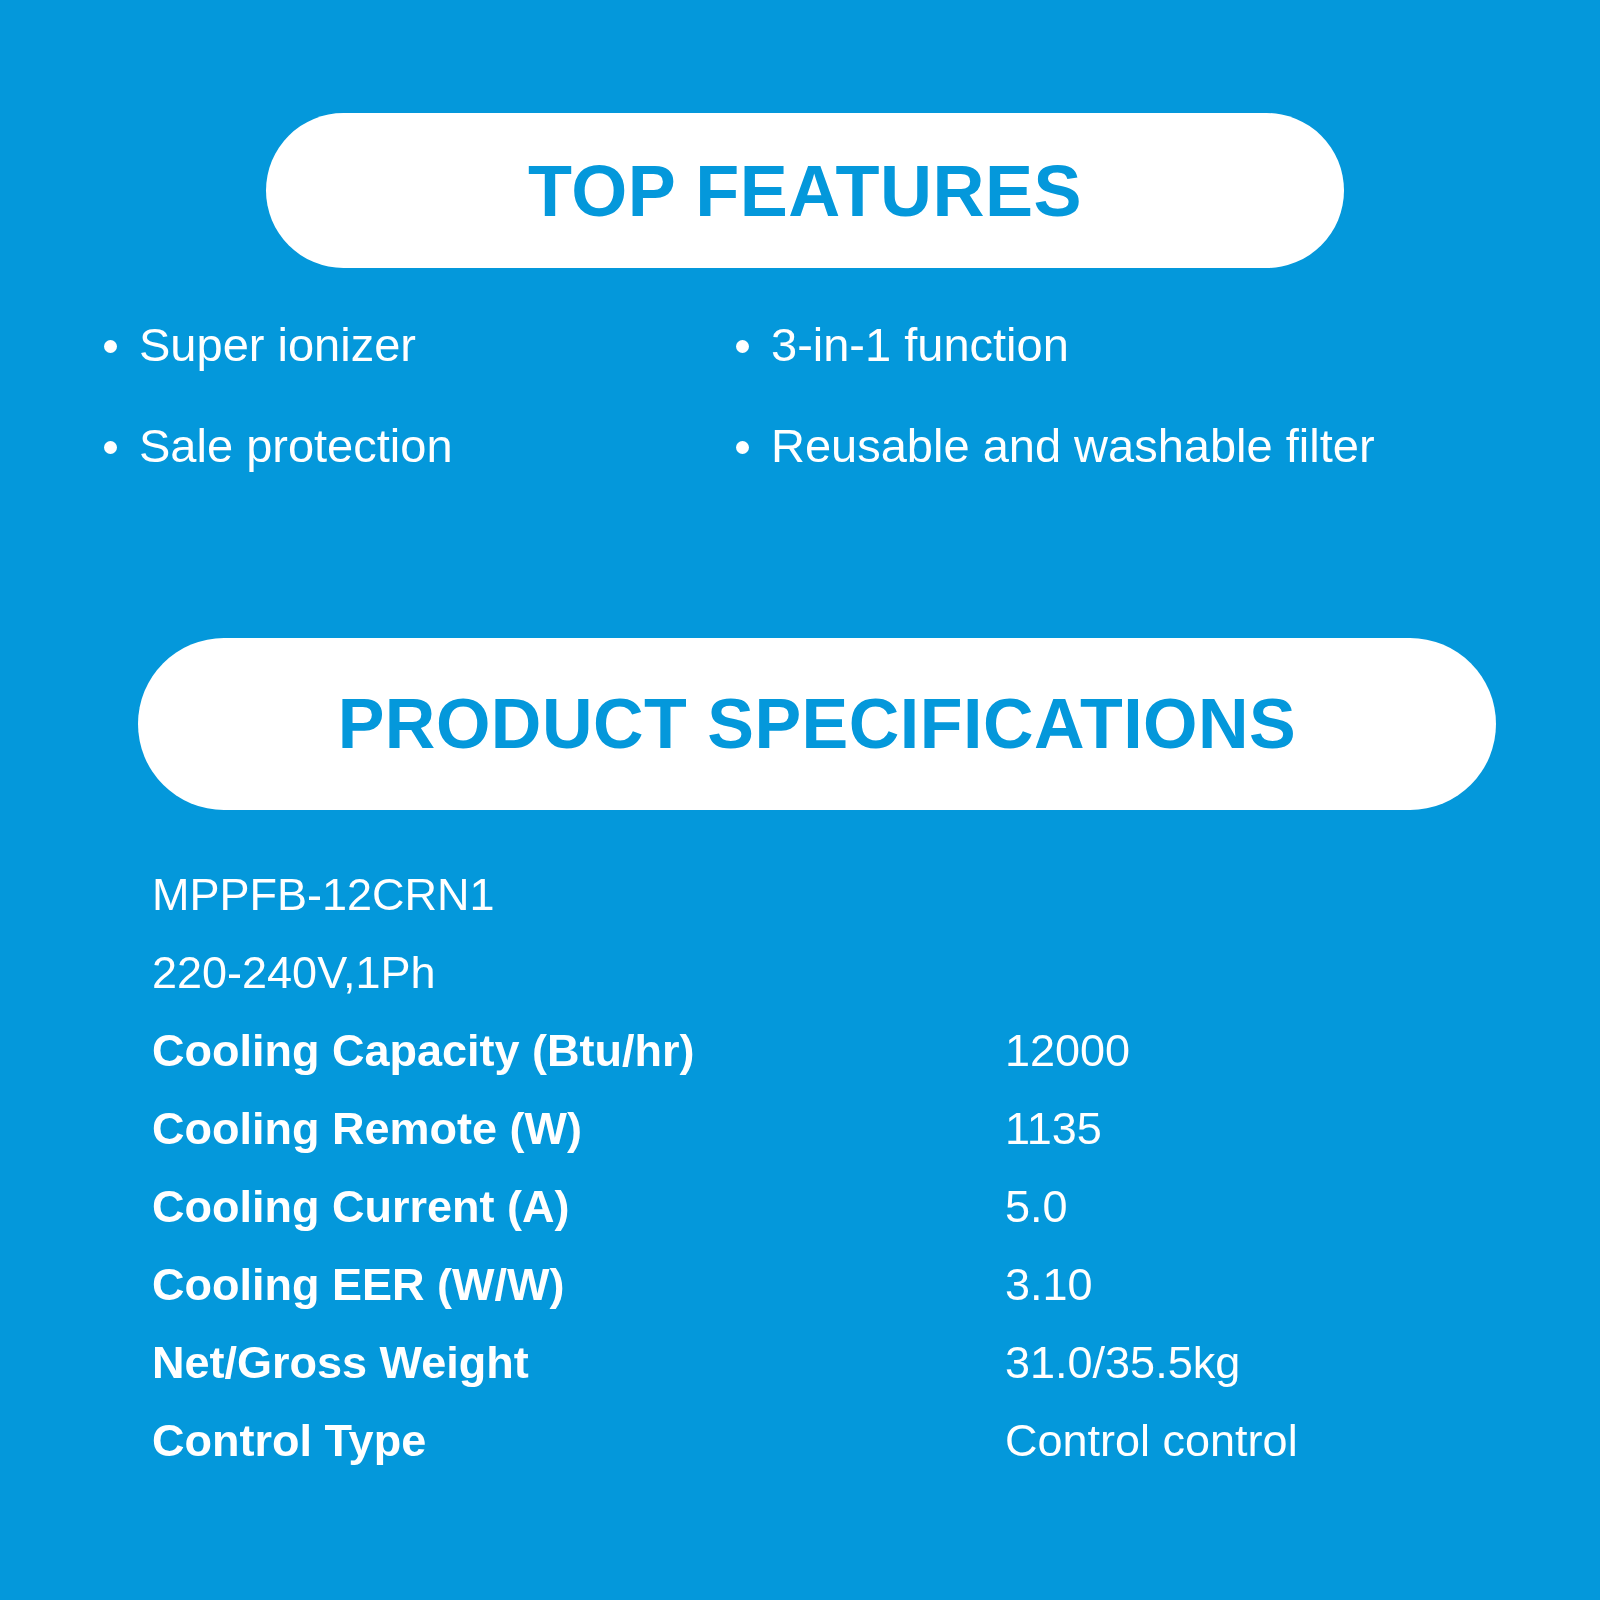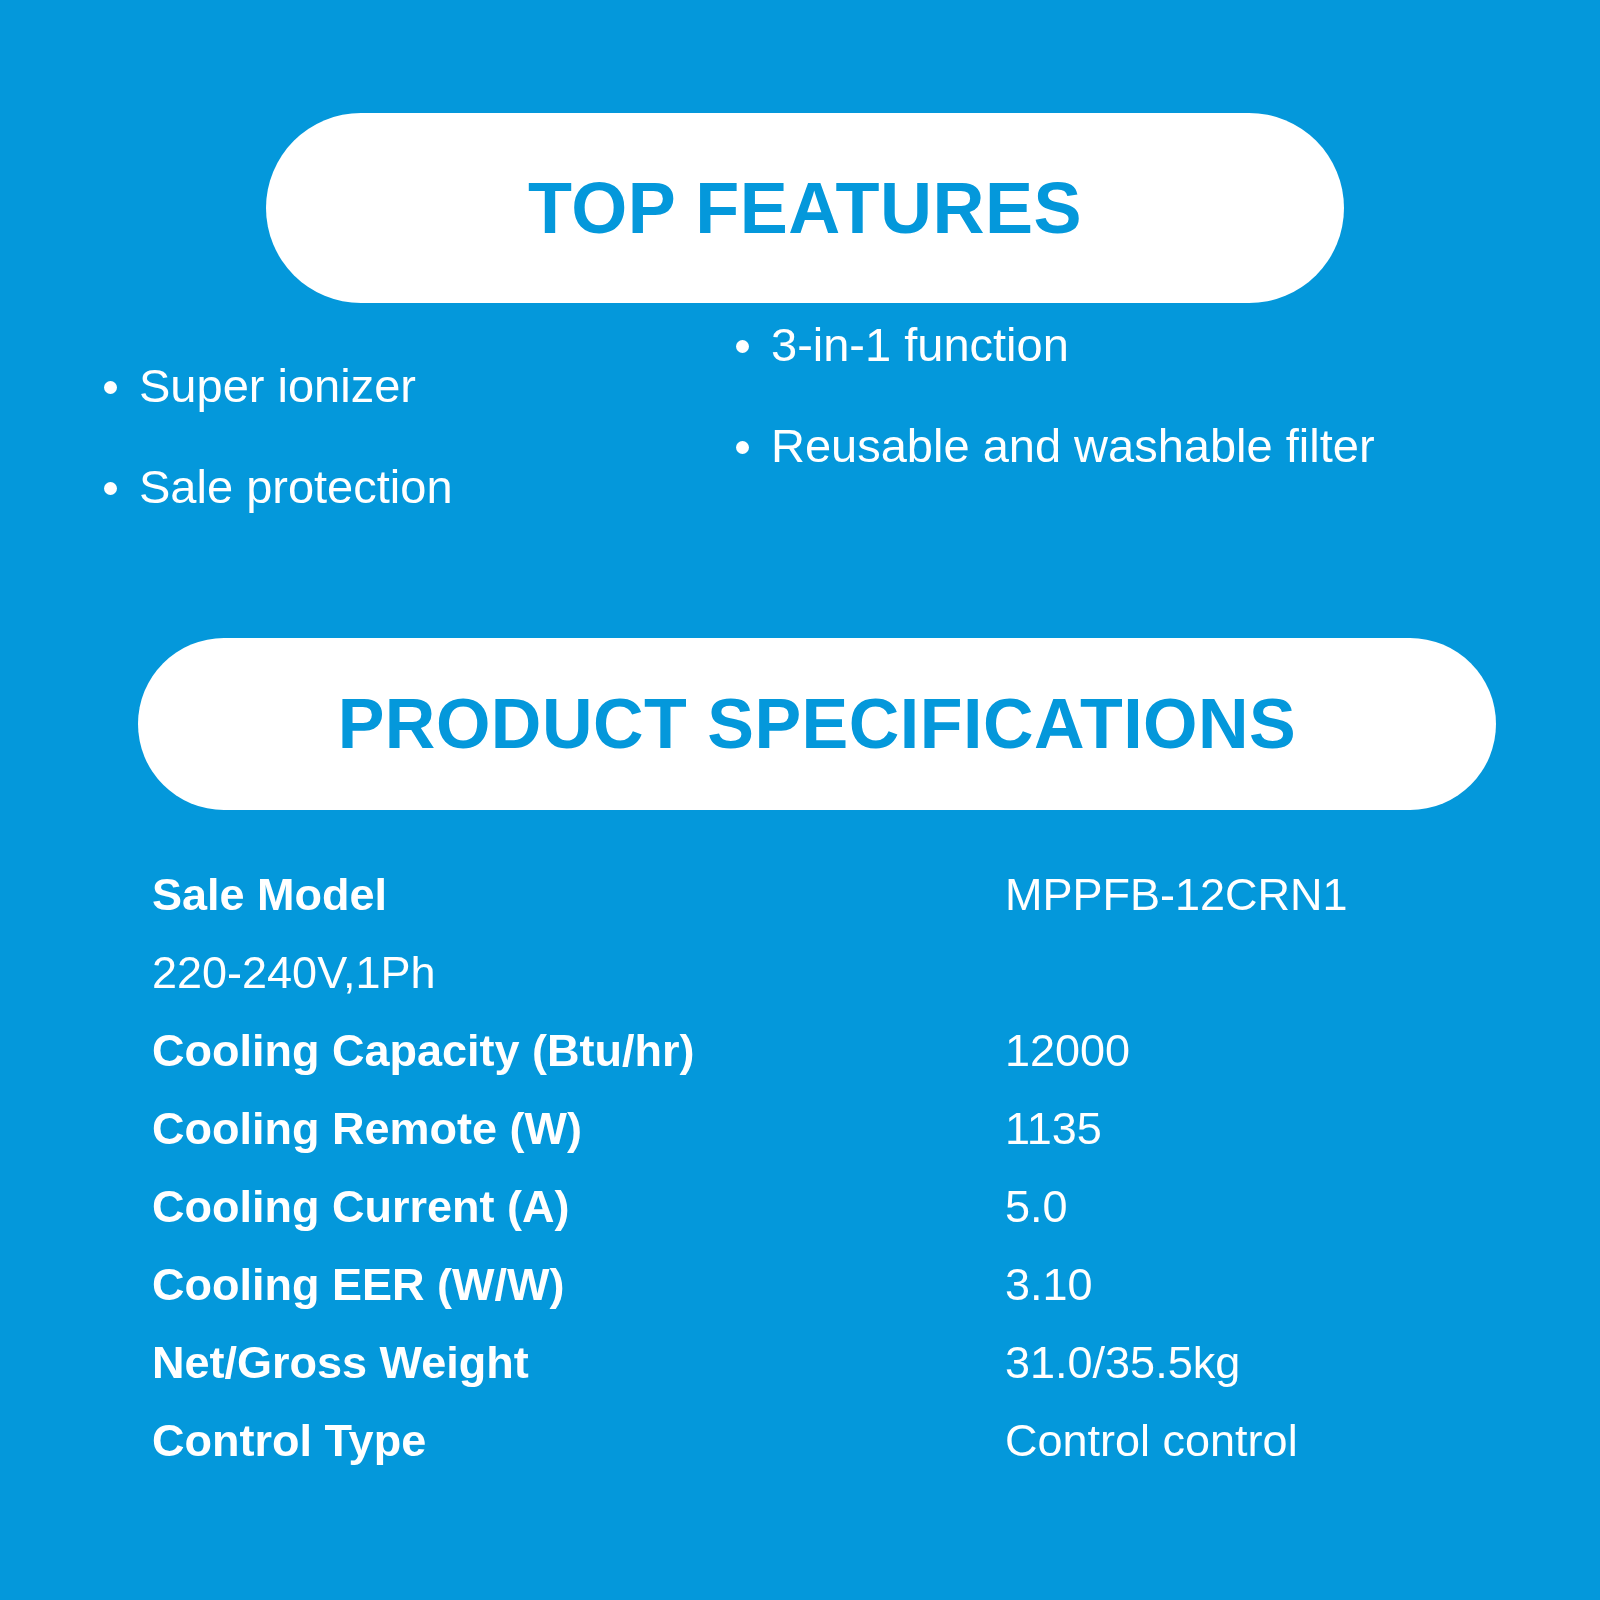--- a/index.html
+++ b/index.html
@@ -32,21 +32,21 @@
     color: #0498db;
     font-weight: bold;
     letter-spacing: 0.5px;
     white-space: nowrap;
   }
 
   #pill-top-features {
     left: 266px;
     top: 113px;
     width: 1078px;
-    height: 190px;
+    height: 155px;
     font-size: 72px;
   }
 
   #pill-product-specs {
     left: 138px;
     top: 638px;
     width: 1358px;
     height: 172px;
     font-size: 70px;
   }
@@ -58,21 +58,20 @@
     top: 316px;
     width: 1600px;
     display: flex;
   }
   .feature-col {
     box-sizing: border-box;
   }
   .feature-col.left {
     width: 720px;
     padding-left: 104px;
-    margin-top: 41px;
   }
   .feature-col.right {
     width: 740px;
     padding-left: 16px;
   }
   .feature-item {
     display: flex;
     align-items: flex-start;
     margin-bottom: 42px;
     color: #ffffff;
@@ -154,21 +153,20 @@
 
   </div>
 
   <div class="pill" id="pill-product-specs">
     <span>PRODUCT SPECIFICATIONS</span>
   </div>
 
   <div id="spec-table">
 
     <div class="spec-row">
-      <span class="spec-label">Sale Model</span>
       <span class="spec-value">MPPFB-12CRN1</span>
     </div>
 
     <div class="spec-row">
       <span class="spec-value">220-240V,1Ph</span>
     </div>
 
     <div class="spec-row">
       <span class="spec-label">Cooling Capacity (Btu/hr)</span>
       <span class="spec-value">12000</span>

